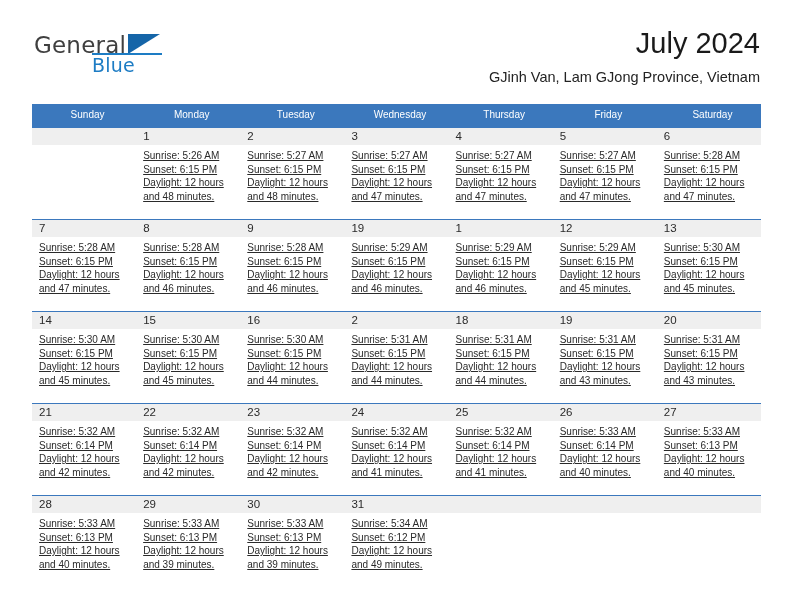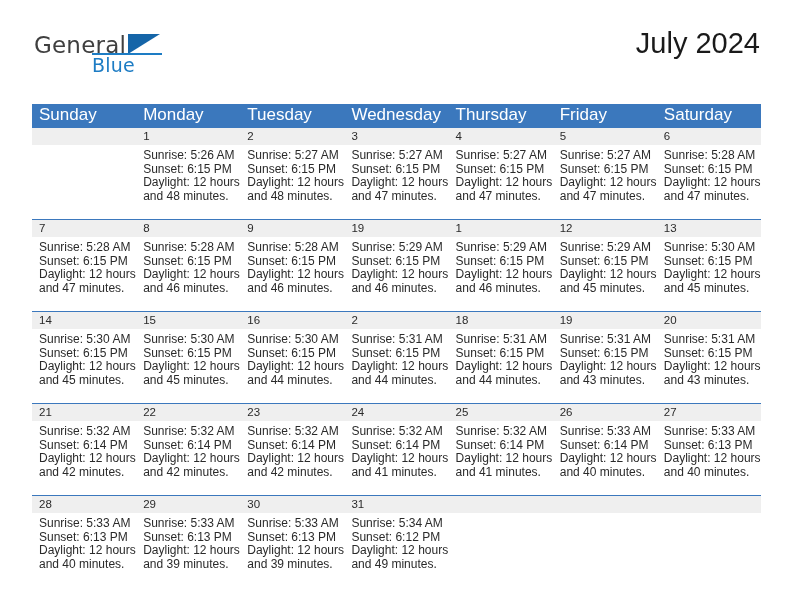--- a/index.html
+++ b/index.html
@@ -101,67 +101,69 @@
     position: absolute;
     left: 32px;
     top: 104px;
     width: 729px;
     border-collapse: collapse;
     table-layout: fixed;
   }
   .calendar th {
     background: #3b78bd;
     color: #ffffff;
-    font-size: 17px;
+    font-size: 10px;
     font-weight: normal;
-    text-align: left;
+    text-align: center;
     padding: 5px 0 6px 7px;
     height: 12px;
     line-height: 12px;
   }
   .calendar td {
     vertical-align: top;
     padding: 0;
     border-top: 1px solid #3b78bd;
     width: 104.14px;
   }
   .daynum-band {
     background: #efefef;
     height: 17px;
     line-height: 17px;
     padding-left: 7px;
     font-size: 11.5px;
     color: #2a2a2a;
   }
   .cell-body {
     padding: 4px 6px 0 7px;
-    font-size: 12px;
+    font-size: 10px;
     line-height: 13.6px;
     color: #2a2a2a;
     min-height: 70px;
+    text-decoration: underline;
   }
   .cell-body div { white-space: nowrap; }
   .cell-empty .daynum-band { color: transparent; }
 </style>
 </head>
 <body>
 
 <div class="page">
 
   <div class="header">
 
     <div class="brand">
       <span class="brand-general">General</span>
       <span class="brand-triangle"></span>
       <span class="brand-underline"></span>
       <span class="brand-blue">Blue</span>
     </div>
 
     <div class="title-block">
       <div class="cal-title">July 2024</div>
+      <div class="cal-subtitle">GJinh Van, Lam GJong Province, Vietnam</div>
     </div>
 
   </div>
 
   <table class="calendar">
     <thead>
       <tr>
         <th>Sunday</th>
         <th>Monday</th>
         <th>Tuesday</th>

